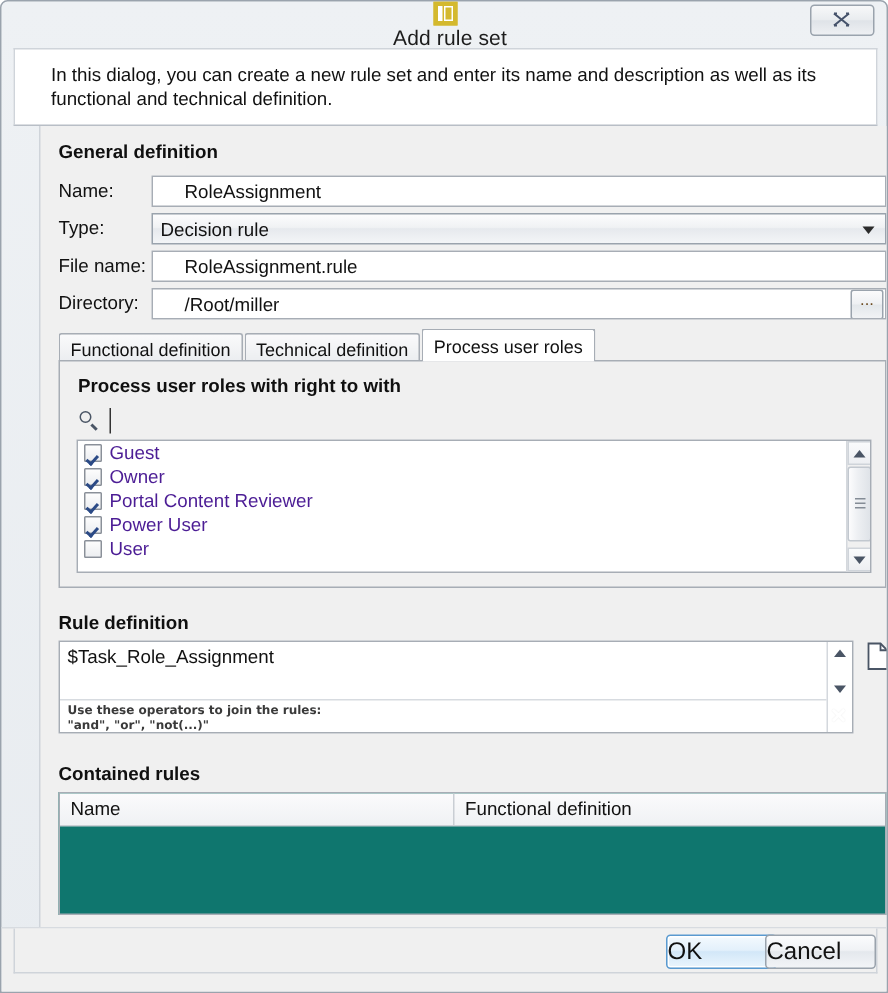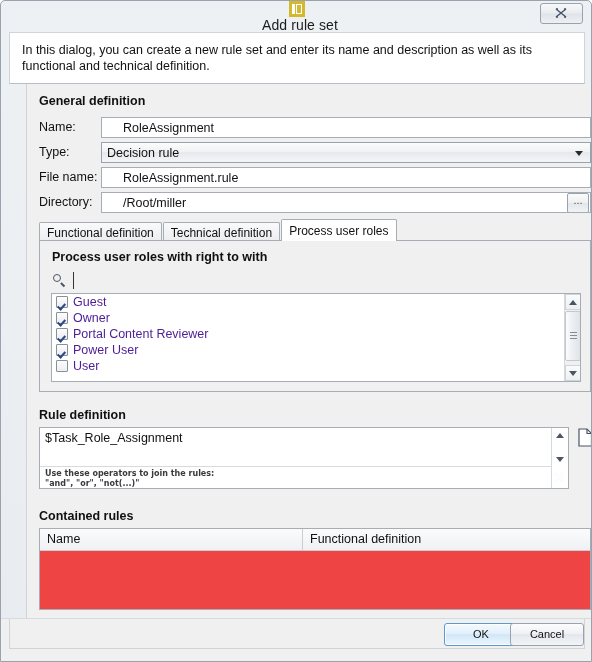--- a/index.html
+++ b/index.html
@@ -87,21 +87,21 @@
   .desc-band {
     position: absolute;
     left: 8px;
     top: 31px;
     width: 576px;
     height: 52px;
     box-sizing: border-box;
     background: #ffffff;
     border: 1px solid #cfd4da;
     border-bottom: 1px solid #b8bec6;
-    padding: 9px 12px 0 12px;
+    padding: 9px 12px 0 24px;
   }
   .desc-band p {
     margin: 0;
     font-size: 12.5px;
     line-height: 16px;
     color: #111;
   }
 
   
   .body-area {
@@ -471,21 +471,21 @@
 
   
   .table {
     position: absolute;
     left: 12px;
     top: 444px;
     width: 552px;
     height: 82px;
     box-sizing: border-box;
     border: 1px solid #a7adb5;
-    background: #ef4444;
+    background: #0f766e;
   }
   .table-head {
     display: flex;
     height: 21px;
     background: linear-gradient(to bottom, #fbfbfc 0%, #eff1f4 100%);
     border-bottom: 1px solid #c9ced4;
   }
   .th {
     box-sizing: border-box;
     padding: 3px 0 0 7px;
@@ -522,23 +522,23 @@
   }
   .btn {
     position: absolute;
     width: 74px;
     height: 23px;
     box-sizing: border-box;
     border: 1px solid #9aa3ad;
     border-radius: 3px;
     background: linear-gradient(to bottom, #fbfcfd 0%, #f0f2f5 45%, #e4e8ed 50%, #f2f4f7 100%);
     font-family: "Liberation Sans", sans-serif;
-    font-size: 11px;
-    color: #111;
-    text-align: center;
+    font-size: 16px;
+    color: #111;
+    text-align: left;
     line-height: 21px;
   }
   .btn.default {
     border-color: #5a9ad0;
     background: linear-gradient(to bottom, #f4fafe 0%, #e3f0fb 45%, #d2e7f8 50%, #eaf5fd 100%);
     box-shadow: inset 0 0 0 1px #ffffff;
   }
   .btn.ok { left: 443px; top: 4px; }
   .btn.cancel { left: 509px; top: 4px; }
 </style>

